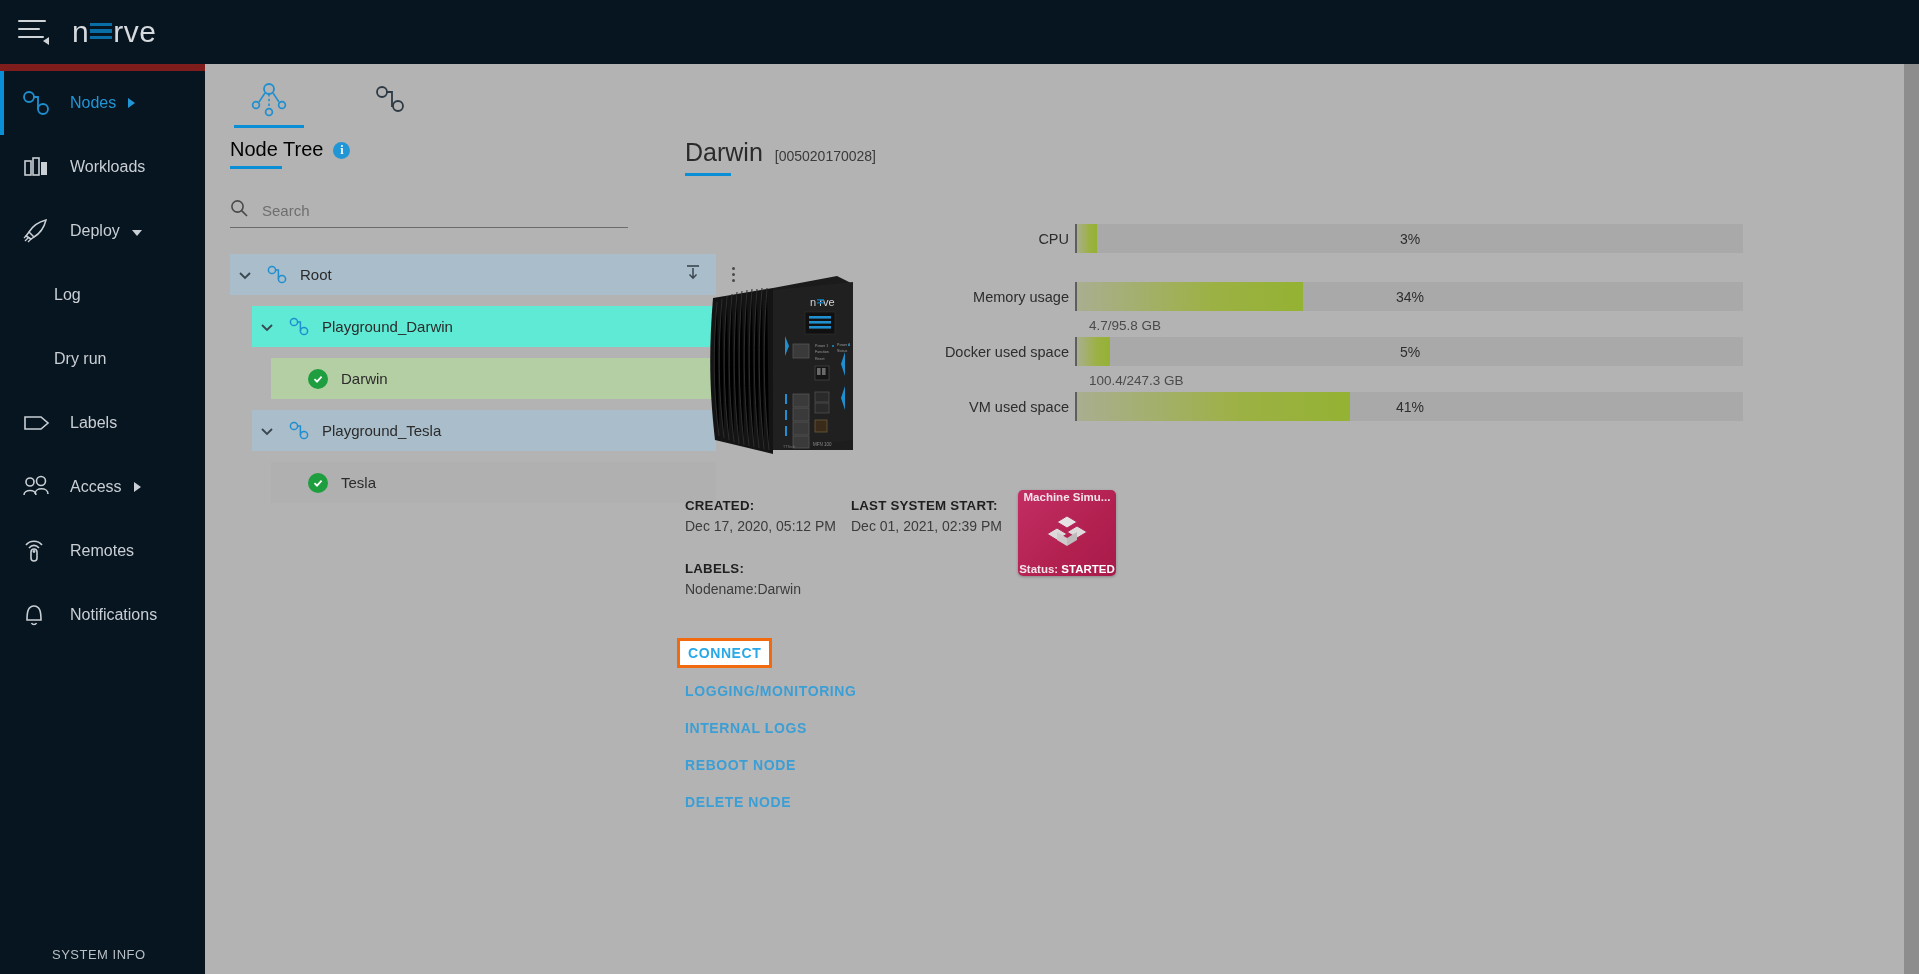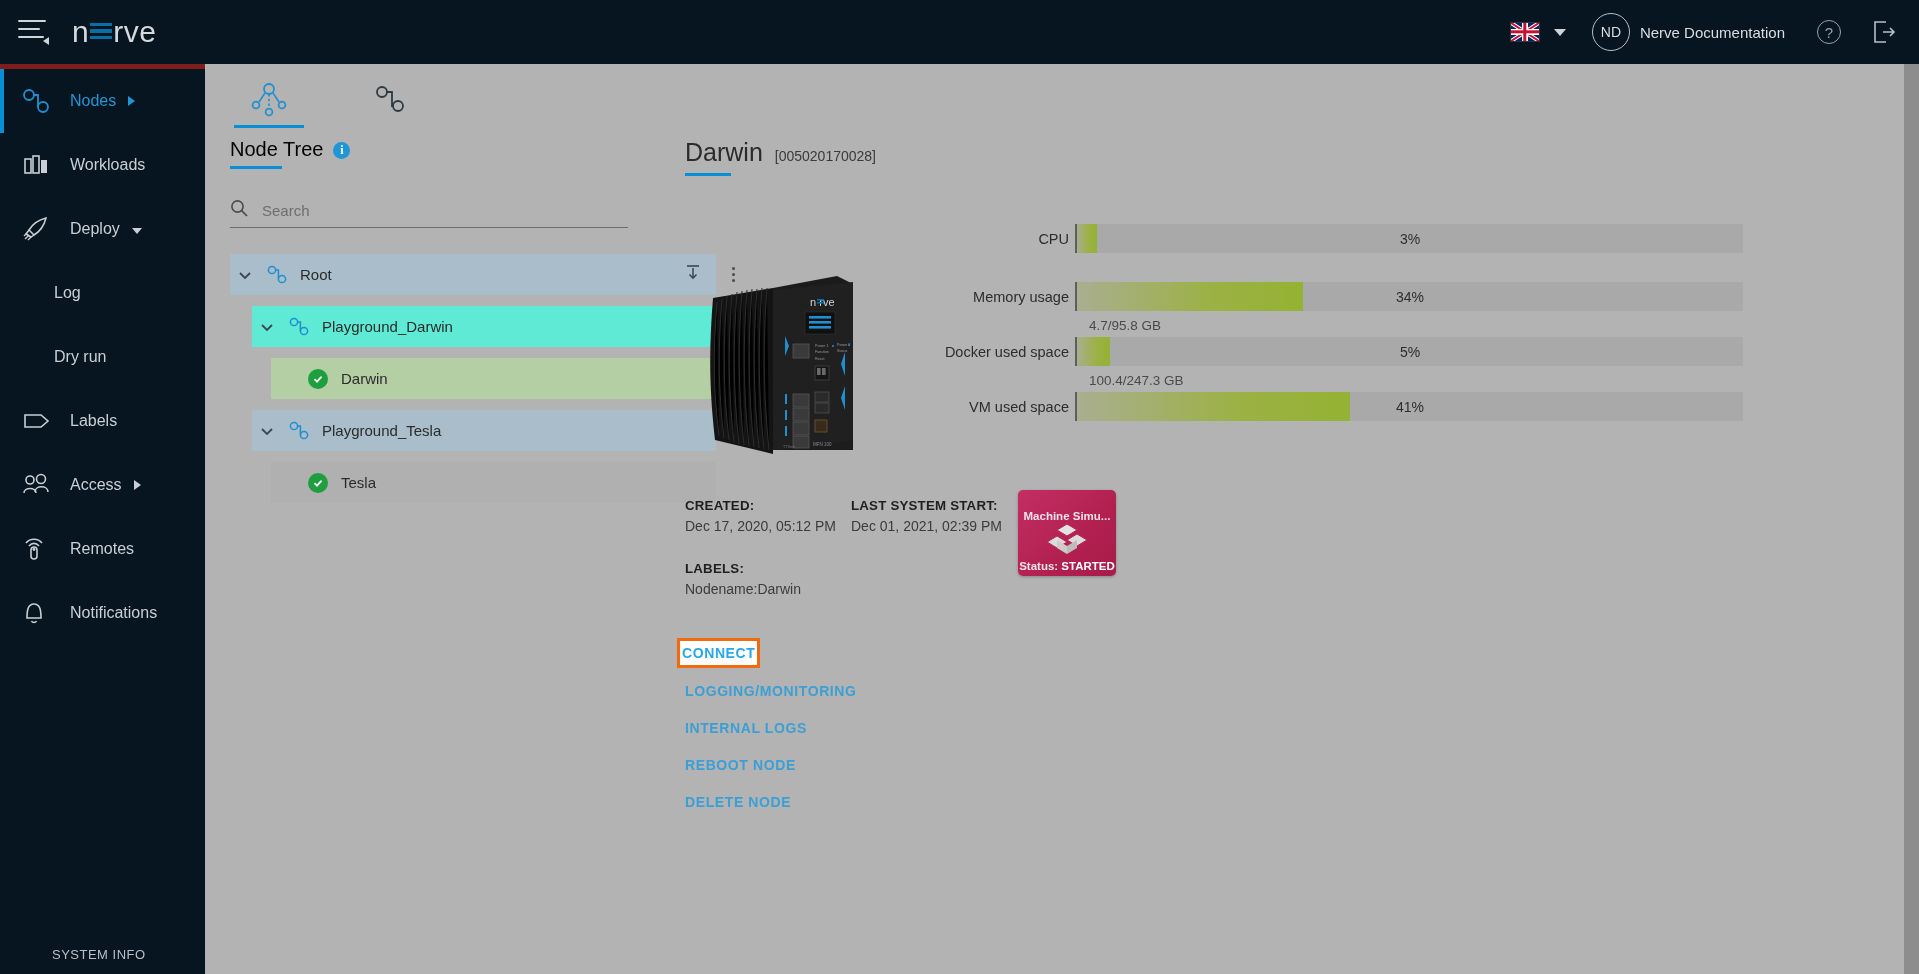--- a/index.html
+++ b/index.html
@@ -77,21 +77,21 @@
   .help-icon {
     width: 24px; height: 24px; border-radius: 50%; border: 1.6px solid #9aa2a9;
     color: #9aa2a9; font-size: 15px; display: flex; align-items: center; justify-content: center;
     margin-left: 32px; cursor: pointer;
   }
   .logout-icon { margin-left: 30px; cursor: pointer; display: flex; }
 
   
   .sidebar {
     position: absolute; top: 64px; left: 0; width: 205px; height: 910px;
-    background: #071520; border-top: 5px solid #7f1d1d;
+    background: #071520; border-top: 7px solid #7f1d1d;
   }
   .nav-item {
     height: 64px; display: flex; align-items: center; position: relative;
     color: #c9cfd4; font-size: 16px; cursor: pointer; padding-left: 22px;
   }
   .nav-item.active { color: #2196d6; }
   .nav-item.active::before {
     content: ""; position: absolute; left: 0; top: 0; width: 4px; height: 100%; background: #0a8fd6;
   }
   .nav-icon { width: 42px; display: flex; align-items: center; justify-content: flex-start; }
@@ -214,36 +214,36 @@
   .info-grid { position: absolute; top: 360px; left: 0; width: 560px; }
   .info-cell-row { display: flex; margin-bottom: 27px; }
   .info-cell { width: 166px; }
   .info-key { font-size: 13.3px; font-weight: bold; color: #1f1f1f; letter-spacing: 0.2px; }
   .info-val { font-size: 14px; color: #3c3c3c; margin-top: 5px; }
 
   .workload-tile {
     position: absolute; top: 352px; left: 333px; width: 98px; height: 86px;
     border-radius: 5px; background: linear-gradient(135deg, #c32e63 0%, #b22050 60%, #a81b4a 100%);
     display: flex; flex-direction: column; align-items: center; justify-content: space-between;
-    padding: 20px 4px; box-shadow: 0 1px 3px rgba(0,0,0,0.25);
+    padding: 1px 4px; box-shadow: 0 1px 3px rgba(0,0,0,0.25);
     cursor: pointer;
   }
   .wl-name { font-size: 11.5px; color: #f3e3ea; font-weight: bold; white-space: nowrap; }
   .wl-status { font-size: 11.5px; color: #f3e3ea; font-weight: bold; white-space: nowrap; }
   .wl-status b { color: #fff; }
 
   .actions { position: absolute; top: 500px; left: 0; }
   .action-link {
     display: inline-block; font-size: 14px; font-weight: bold; color: #3b9fd6;
     letter-spacing: 0.6px; cursor: pointer; margin-bottom: 20px;
   }
   .action-wrap { display: block; }
   .action-link.highlighted {
     background: #ffffff; color: #29a8e8; border: 3px solid #f26a10;
-    padding: 4px 2px; margin-left: -8px; margin-bottom: 14px;
+    padding: 4px 8px; margin-left: -8px; margin-bottom: 14px;
   }
 </style>
 </head>
 <body>
 
 <div class="topbar">
   <div class="hamburger">
     <i></i>
       <i></i>
       <i></i>
@@ -252,42 +252,20 @@
   <div class="logo">
     <span class="n">n</span>
     <span class="eqbox">
         <span></span>
         <span></span>
         <span></span>
       </span>
     <span class="rve">rve</span>
   </div>
 
-  <div class="topright">
-    <div class="flag">
-      <div class="d1"></div>
-        <div class="d2"></div>
-      <div class="dr1"></div>
-        <div class="dr2"></div>
-      <div class="hbar"></div>
-        <div class="vbar"></div>
-      <div class="hbar2"></div>
-        <div class="vbar2"></div>
-    </div>
-    <div class="caret-down"></div>
-    <div class="avatar">ND</div>
-    <div class="username">Nerve Documentation</div>
-    <div class="help-icon">?</div>
-    <div class="logout-icon">
-      <svg width="26" height="26" viewBox="0 0 26 26">
-        <path d="M15 3 H4 V23 H15" fill="none" stroke="#b9c0c6" stroke-width="1.6"></path>
-        <path d="M12 13 H23 M19 9 L23 13 L19 17" fill="none" stroke="#b9c0c6" stroke-width="1.6"></path>
-      </svg>
-    </div>
-  </div>
 </div>
 
 <div class="sidebar">
 
   <div class="nav-item active">
     <span class="nav-icon">
       <svg width="30" height="26" viewBox="0 0 30 26">
         <circle cx="7" cy="7" r="5" fill="none" stroke="#1f8fd0" stroke-width="1.8"></circle>
         <circle cx="21" cy="19" r="5" fill="none" stroke="#1f8fd0" stroke-width="1.8"></circle>
         <path d="M12 7 H16 V19 H16" fill="none" stroke="#1f8fd0" stroke-width="1.8"></path>

